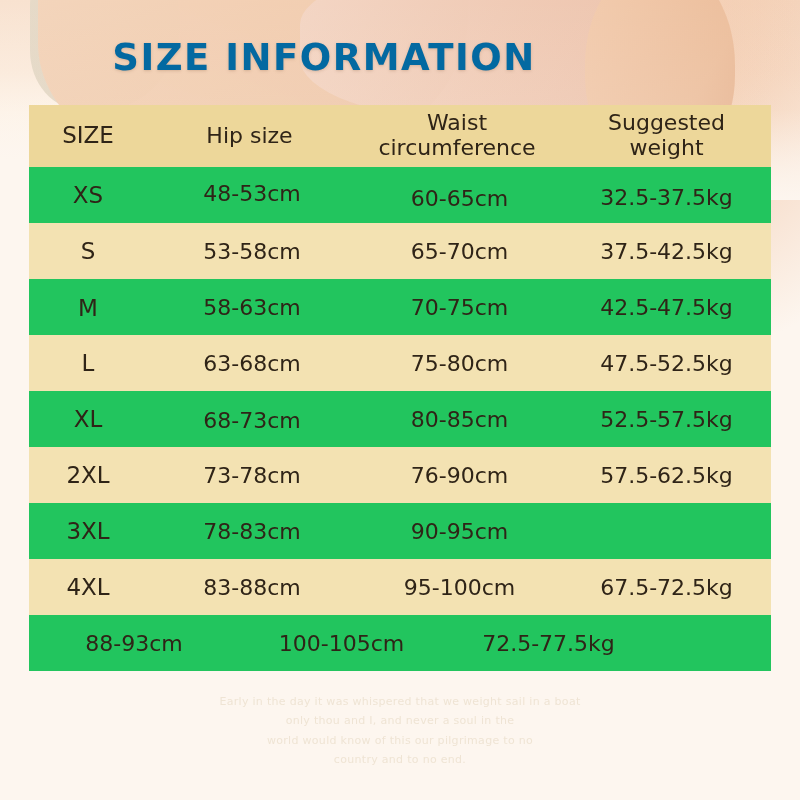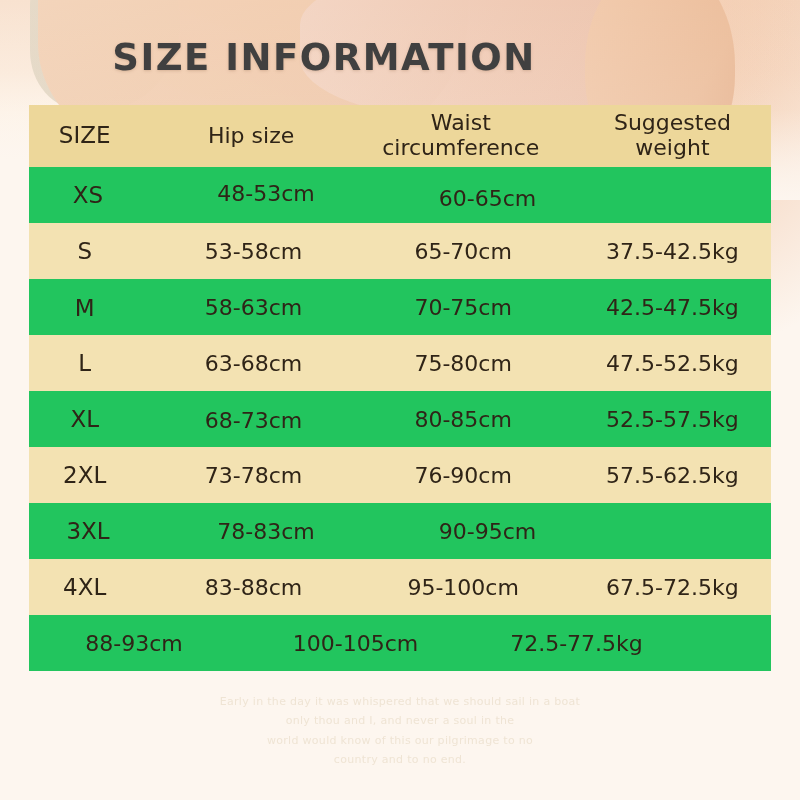--- a/index.html
+++ b/index.html
@@ -73,40 +73,39 @@
     width: 800px; height: 200px;
     background: linear-gradient(180deg, rgba(253,246,239,0) 0%, rgba(253,246,239,0.15) 55%, rgba(253,246,239,0.75) 85%, #fdf6ef 100%);
   }
 
   
   .title {
     position: absolute;
     left: 0; top: 36px;
     width: 648px;
     text-align: center;
-    color: #404040;
+    color: #0369a1;
     font-size: 37px;
     font-weight: bold;
     letter-spacing: 1.5px;
     text-shadow: 0 1px 3px rgba(180,140,110,0.45);
   }
 
   
   .table {
     position: absolute;
     left: 29px;
     top: 105px;
     width: 742px;
     border-collapse: collapse;
   }
   .table .row {
     display: flex;
     align-items: center;
     width: 100%;
-    gap: 14px;
   }
   .row.header {
     height: 62px;
     background: #edd79a;
   }
   .row.band-a {
     height: 56px;
     background: #f3e2b2;
   }
   .row.band-b {
@@ -192,20 +191,21 @@
       <div class="cell c-weight">
         <div>Suggested</div>
         <div>weight</div>
       </div>
     </div>
 
     <div class="row band-b">
       <div class="cell c-size">XS</div>
       <div class="cell c-waist">48-53cm</div>
       <div class="cell c-hip">60-65cm</div>
+      <div class="cell c-weight">32.5-37.5kg</div>
     </div>
 
     <div class="row band-a">
       <div class="cell c-size">S</div>
       <div class="cell c-waist">53-58cm</div>
       <div class="cell c-hip">65-70cm</div>
       <div class="cell c-weight">37.5-42.5kg</div>
     </div>
 
     <div class="row band-b">
@@ -251,19 +251,19 @@
 
     <div class="row band-b">
       <div class="cell c-waist">88-93cm</div>
       <div class="cell c-hip">100-105cm</div>
       <div class="cell c-weight">72.5-77.5kg</div>
     </div>
 
   </div>
 
   <div class="footer">
-    <div>Early in the day it was whispered that we should sail in a boat</div>
+    <div>Early in the day it was whispered that we weight sail in a boat</div>
     <div>only thou and I, and never a soul in the</div>
     <div>world would know of this our pilgrimage to no</div>
     <div>country and to no end.</div>
   </div>
 
 </div>
 
 </body></html>

